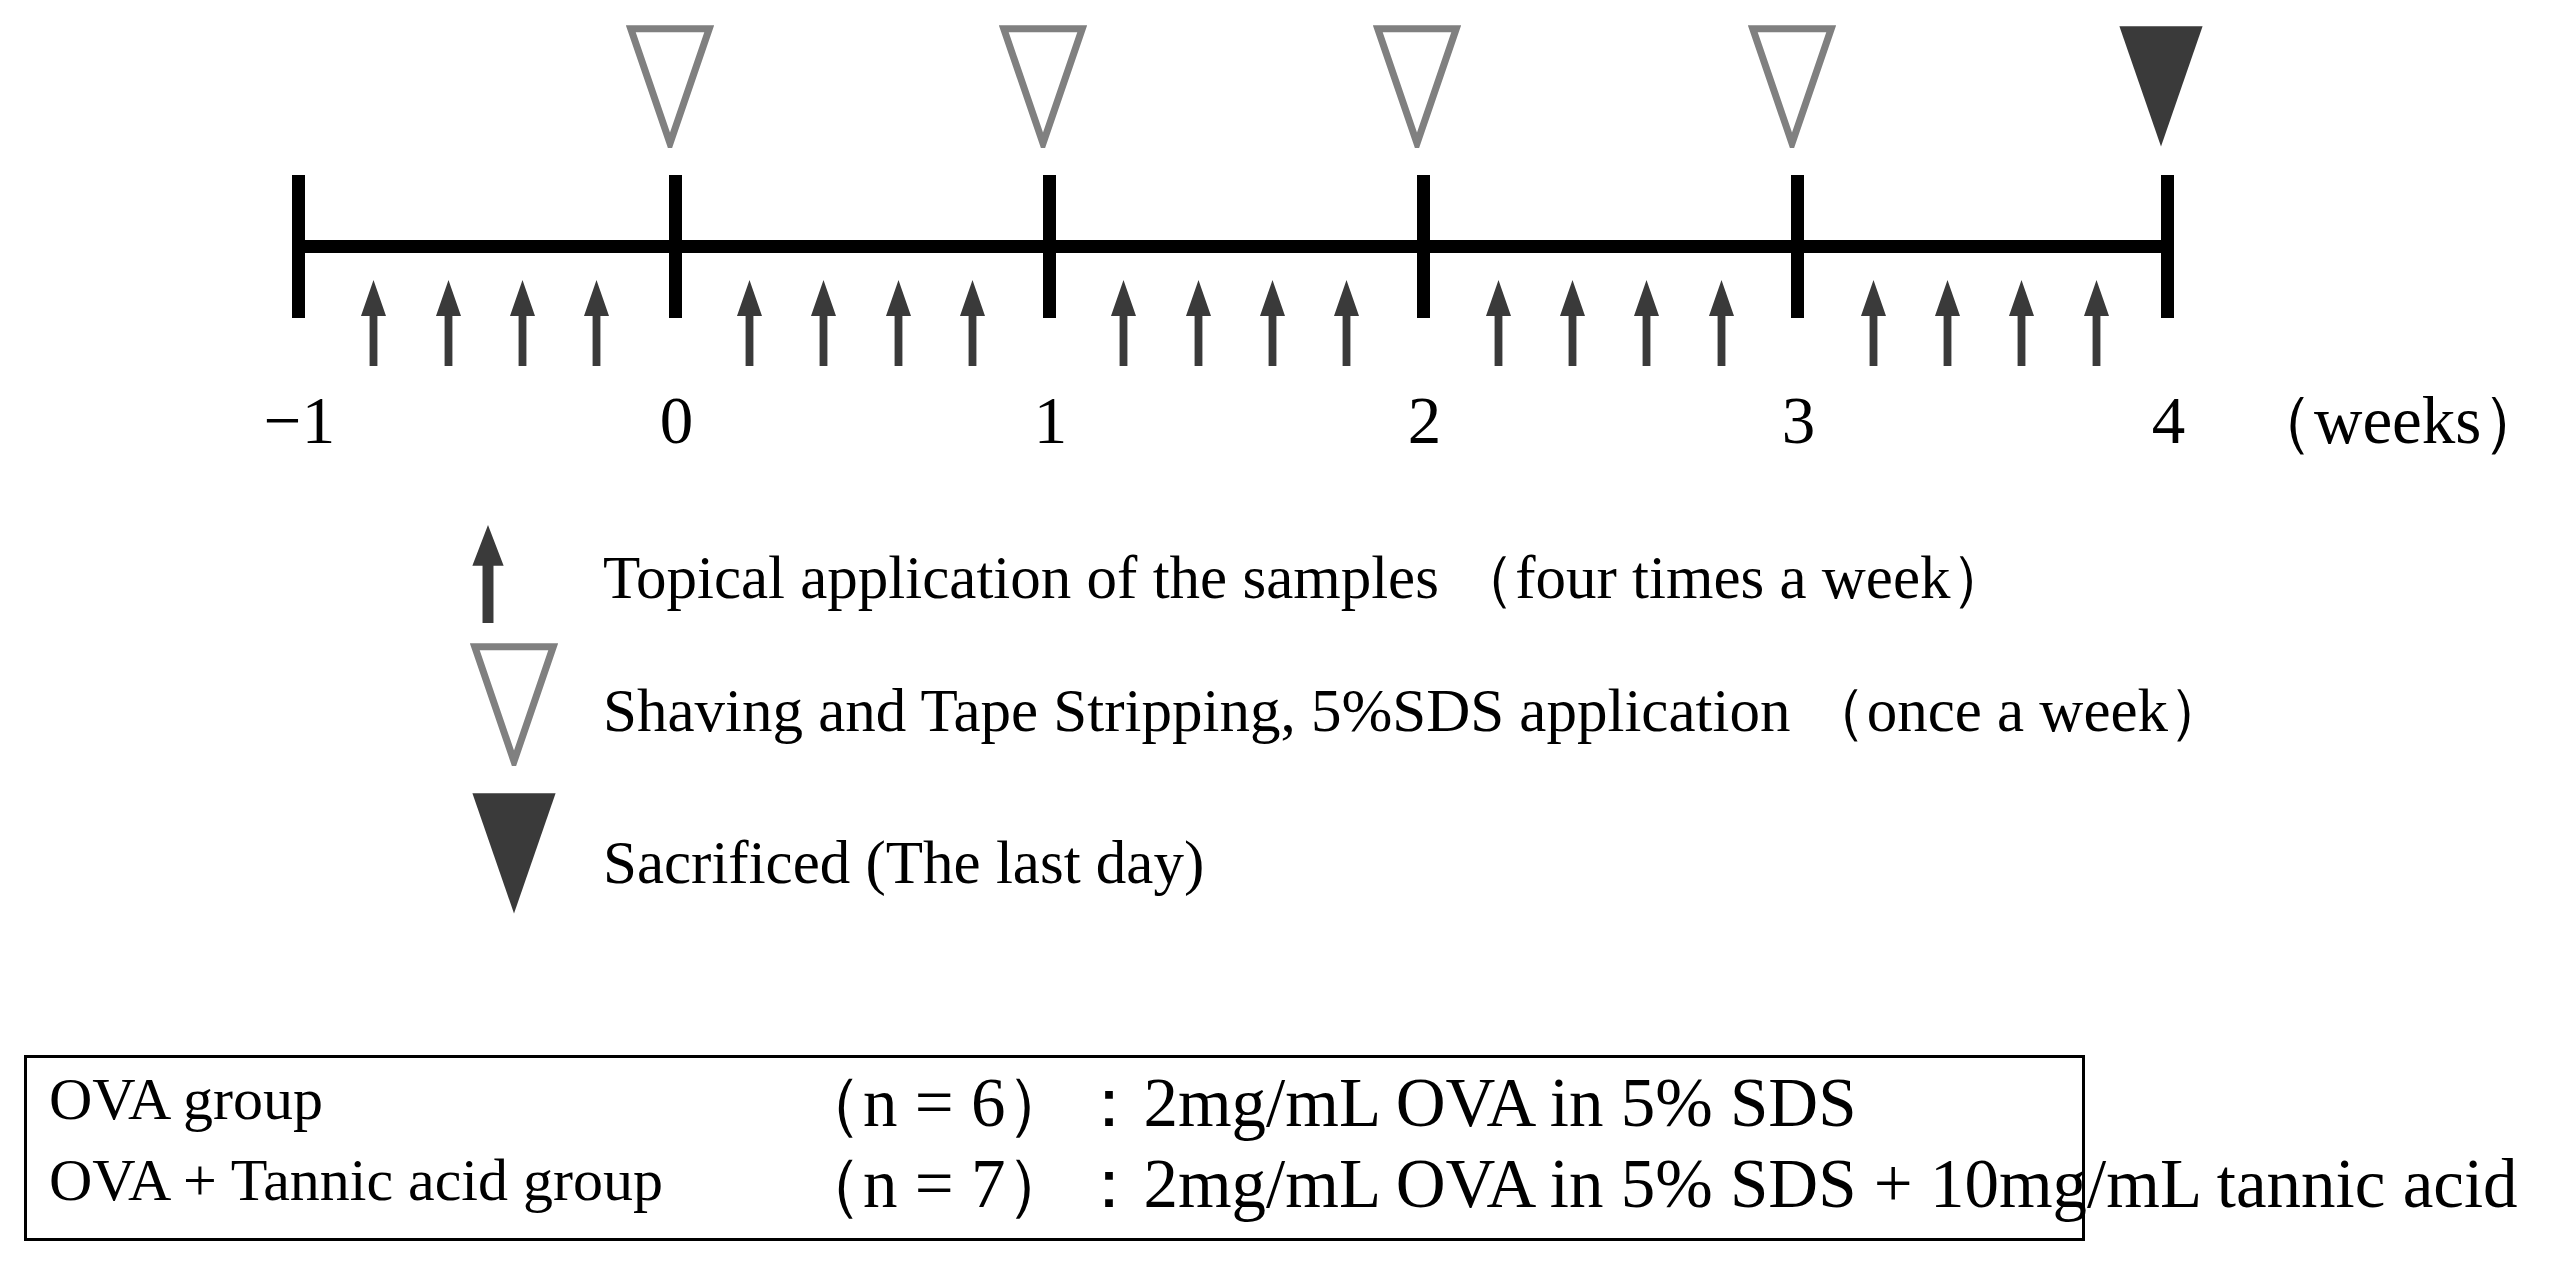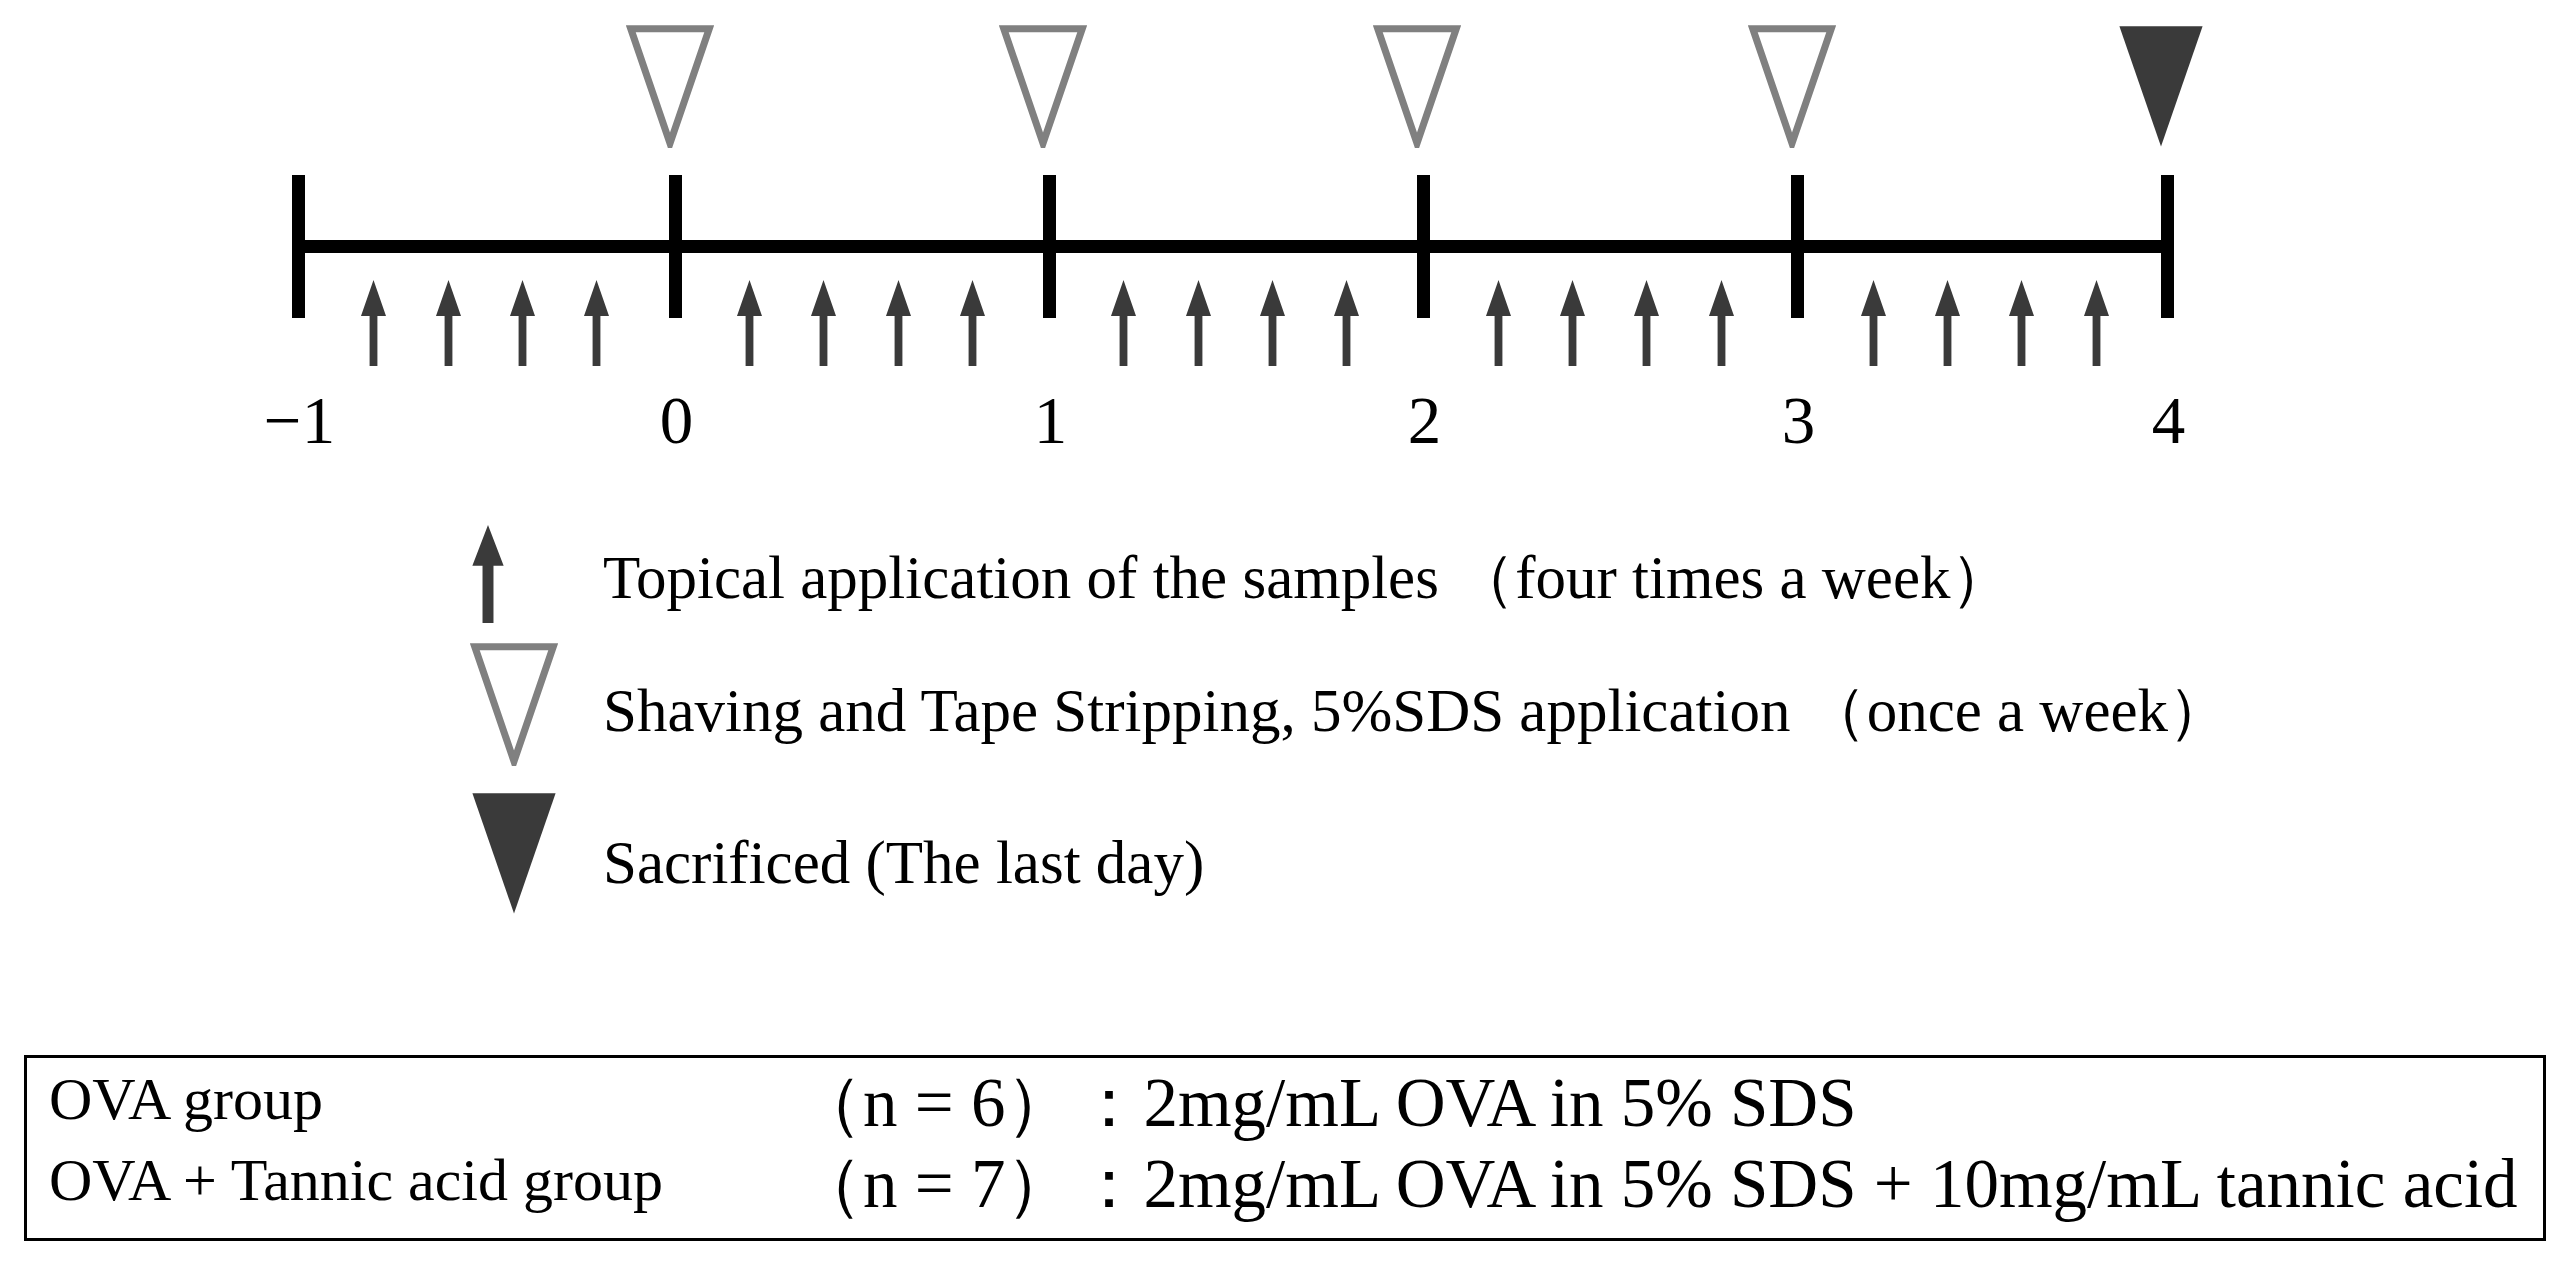--- a/index.html
+++ b/index.html
@@ -106,21 +106,21 @@
     line-height: 1;
     white-space: nowrap;
     color: #000000;
   }
 
   
   #group-box {
     position: absolute;
     left: 24px;
     top: 1055px;
-    width: 2522px;
+    width: 2061px;
     height: 186px;
     border: 3.9px solid #000000;
     box-sizing: border-box;
     background: #ffffff;
   }
   .group-row {
     position: absolute;
     left: 0;
     width: 100%;
     height: 81px;
@@ -288,20 +288,21 @@
         </svg>
       </div>
 
     <div class="tick-label" style="left:221px;top:387px;">−1</div>
     <div class="tick-label" style="left:598px;top:387px;">0</div>
     <div class="tick-label" style="left:972px;top:387px;">1</div>
     <div class="tick-label" style="left:1346px;top:387px;">2</div>
     <div class="tick-label" style="left:1720px;top:387px;">3</div>
     <div class="tick-label" style="left:2090px;top:387px;">4</div>
 
+    <div class="unit-label" style="left:2247px;top:387px;">（weeks）</div>
   </div>
 
   <div id="legend">
 
     <div class="legend-row" style="top:0px;">
       <div class="legend-glyph" style="top:7.8px;">
         <svg width="36" height="98" viewBox="0 0 46 125">
           <polygon points="23,0 43,52 30,52 30,125 16,125 16,52 3,52" fill="#3a3a3a"></polygon>
         </svg>
       </div>

